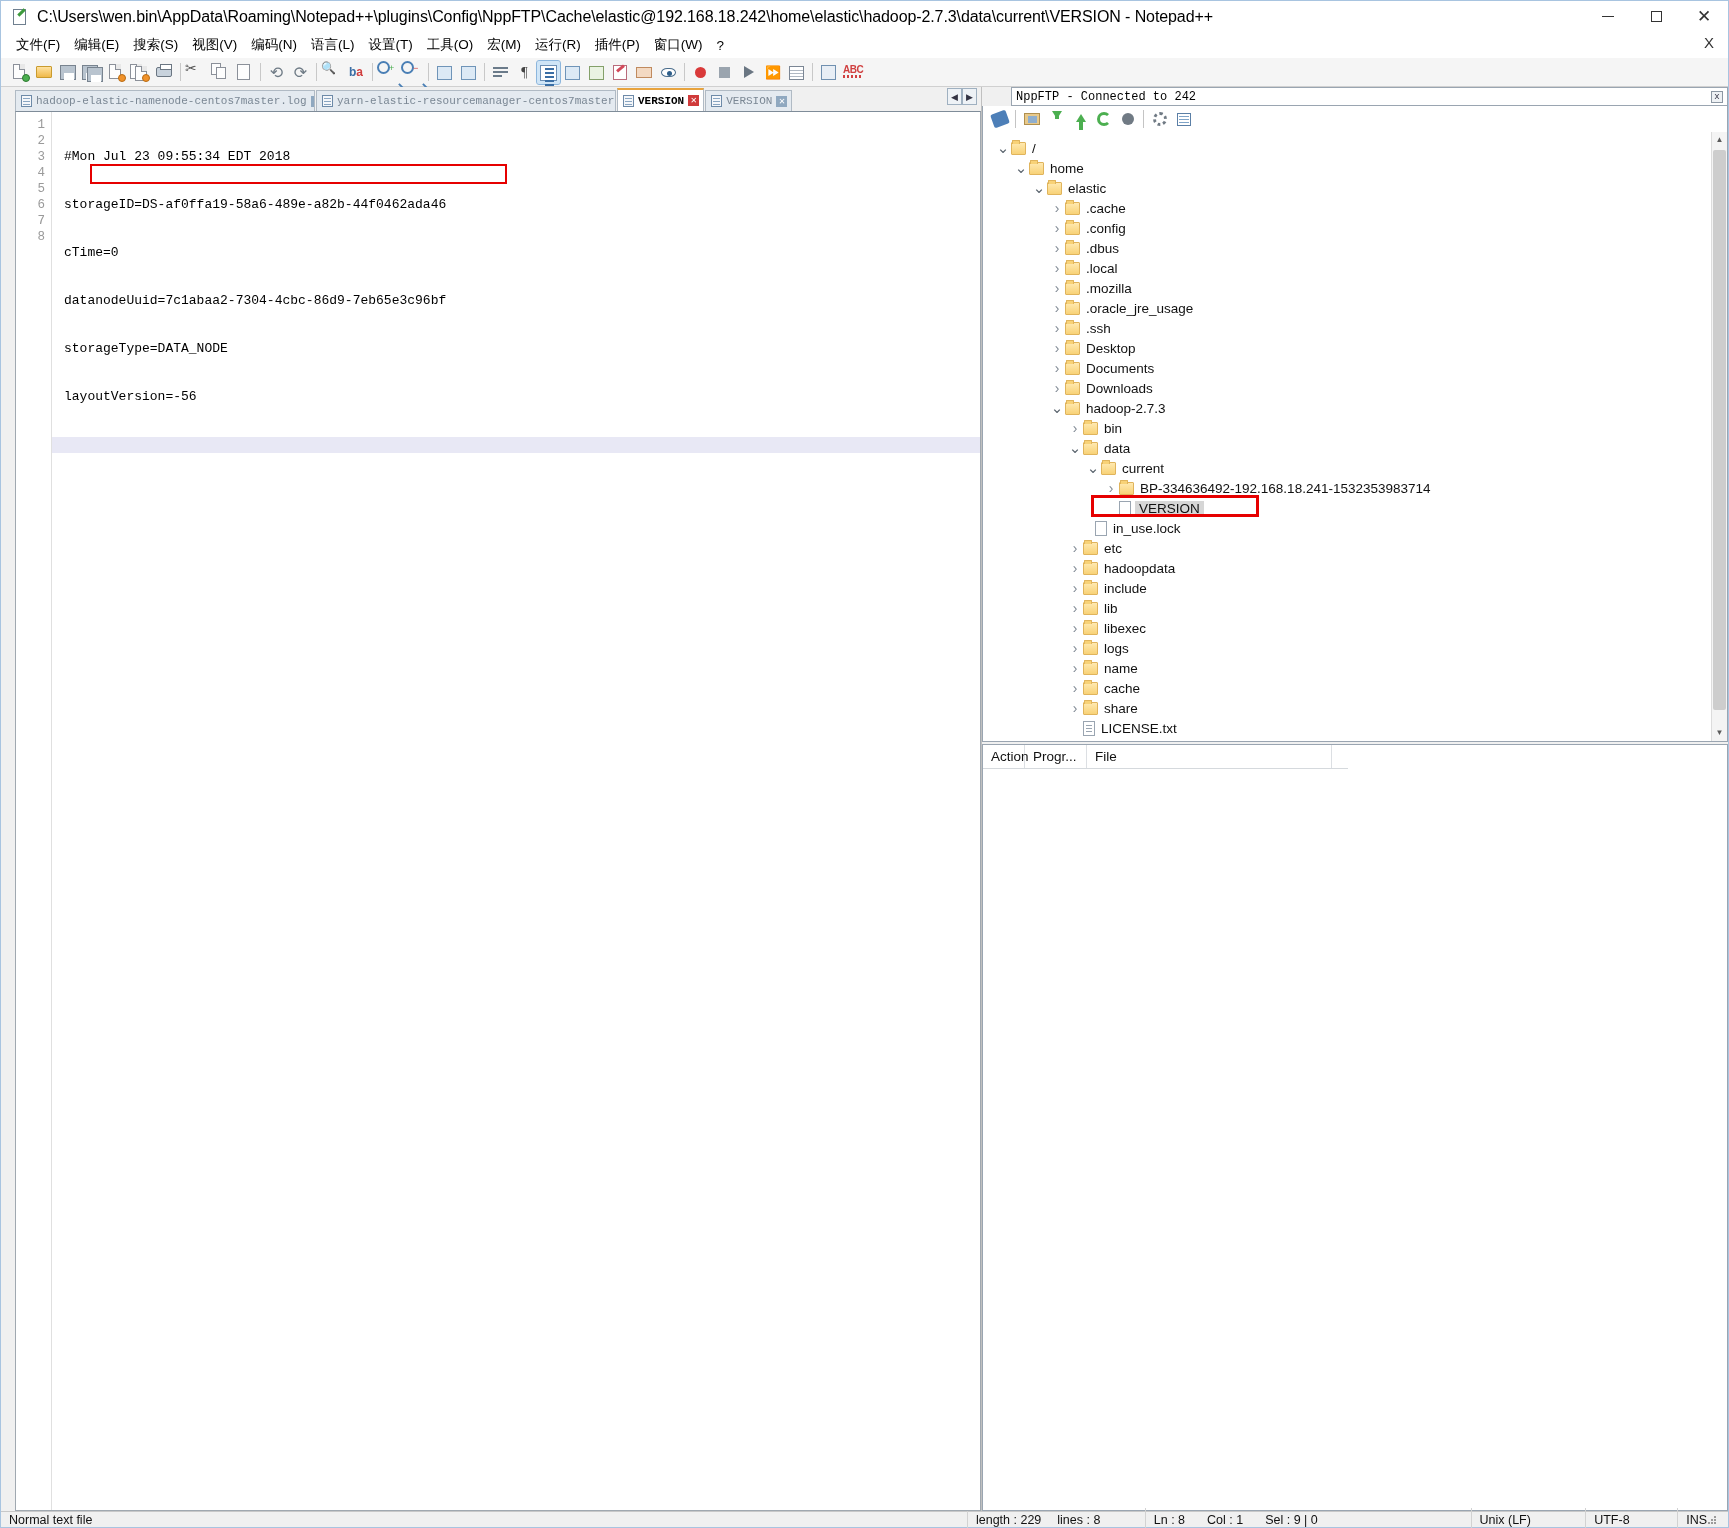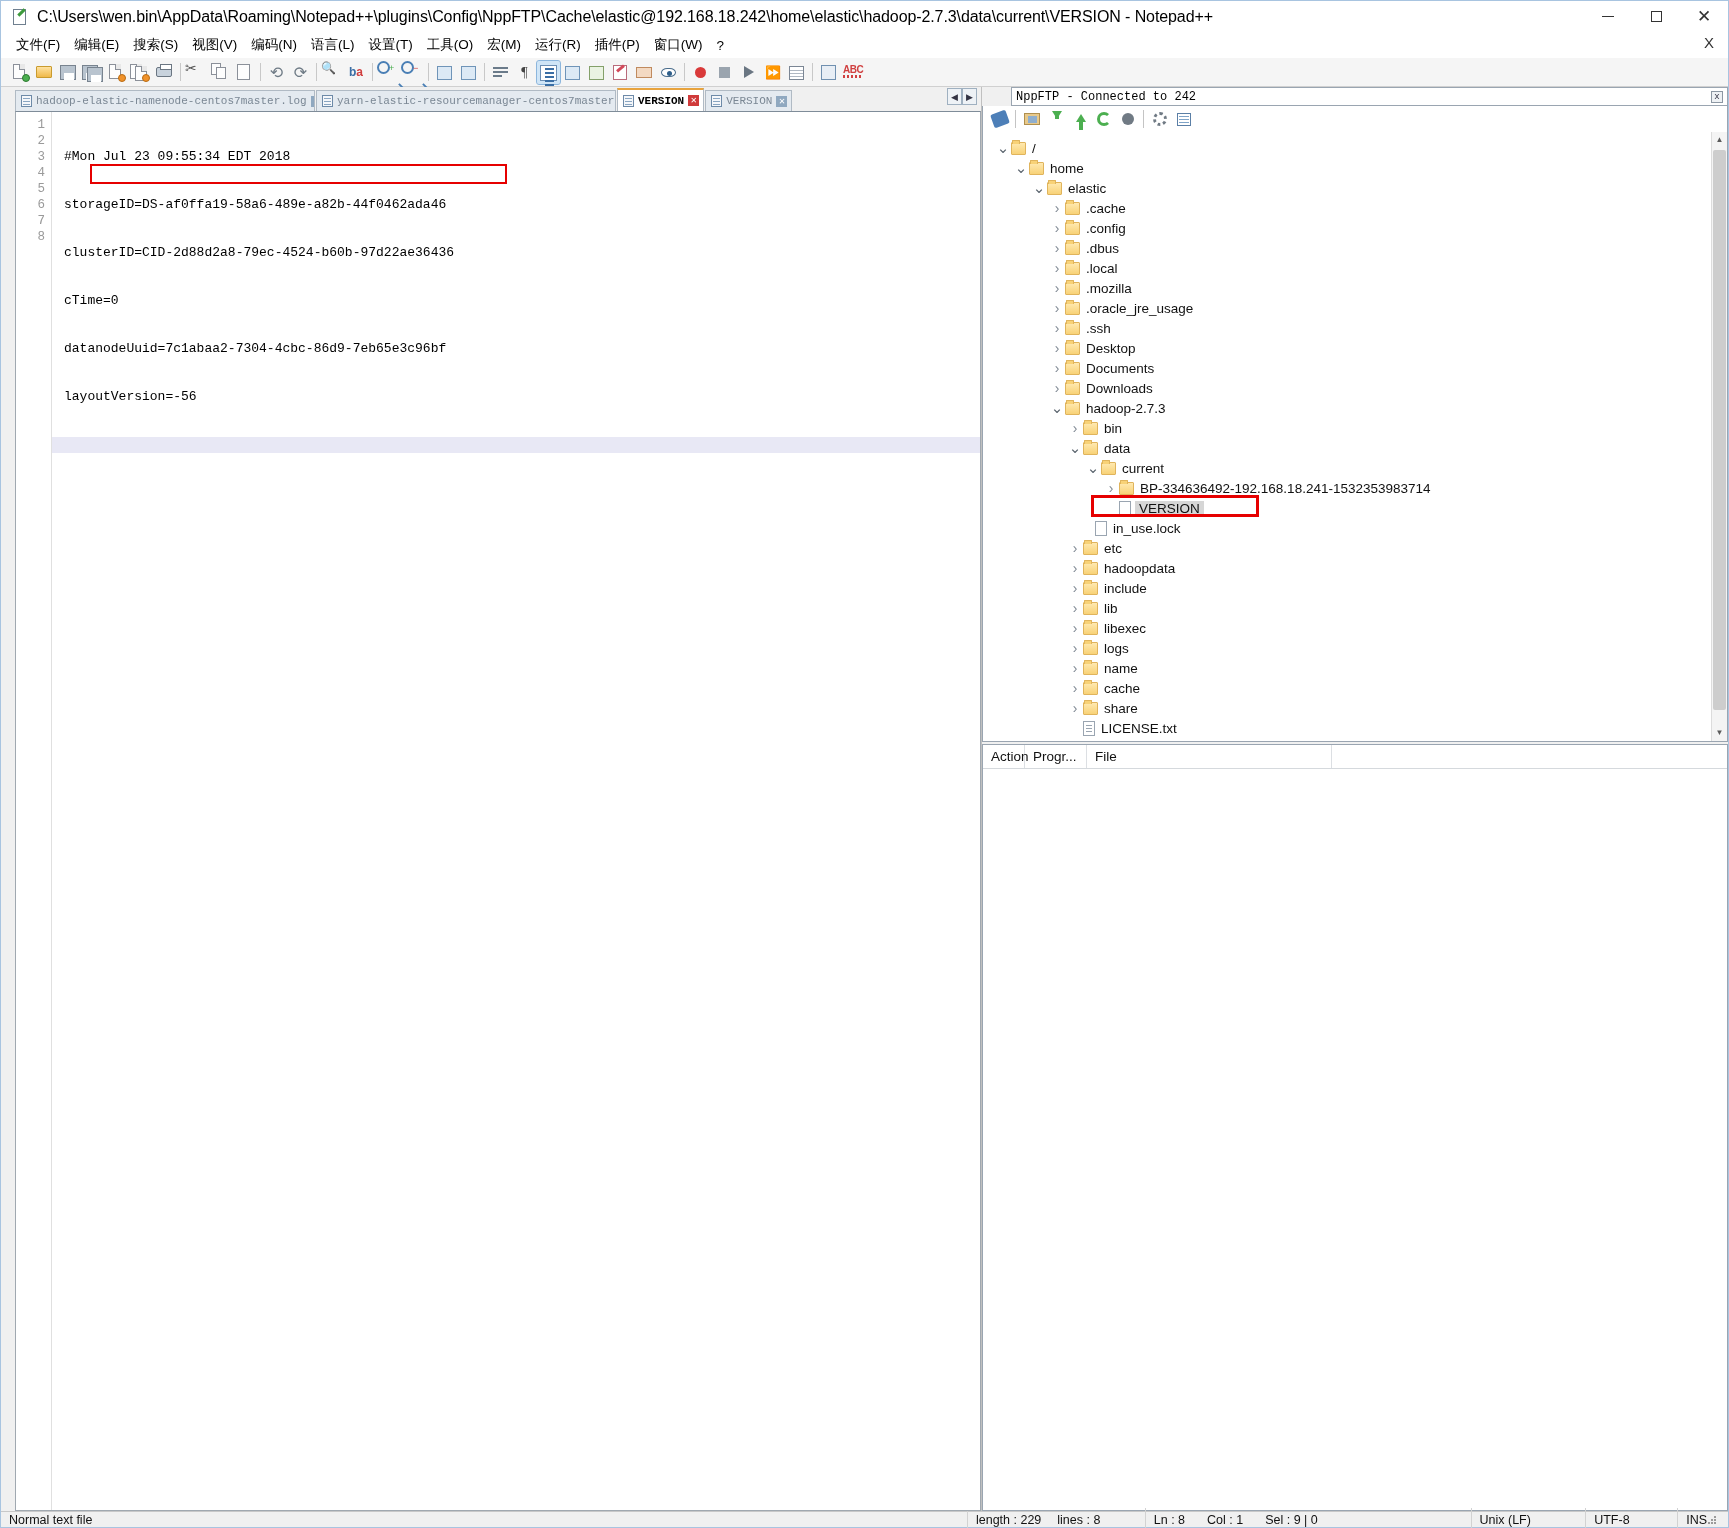--- a/index.html
+++ b/index.html
@@ -406,21 +406,21 @@
     border: 3px solid #e60000;
     pointer-events: none;
   }
 
   
   .ftp-queue {
     flex: 1 1 auto;
     background: #ffffff;
     border: 1px solid #9aa5b1;
     display: flex;
-    flex-direction: column;
+    flex-direction: row;
     min-height: 0;
     margin-top: 2px;
     justify-content: space-between;
   }
   .qhead {
     height: 24px;
     display: flex;
     border-bottom: 1px solid #d5d9dd;
     flex: 0 0 auto;
     background: #fff;
@@ -705,23 +705,23 @@
           <div>3</div>
           <div>4</div>
           <div>5</div>
           <div>6</div>
           <div>7</div>
           <div>8</div>
         </div>
         <div class="code">
           <div class="ln">#Mon Jul 23 09:55:34 EDT 2018</div>
           <div class="ln">storageID=DS-af0ffa19-58a6-489e-a82b-44f0462ada46</div>
-          <div class="ln">clusterID=CID-2d88d2a8-79ec-4524-b60b-97d22ae36436</div>
           <div class="ln">cTime=0</div>
           <div class="ln">datanodeUuid=7c1abaa2-7304-4cbc-86d9-7eb65e3c96bf</div>
+          <div class="ln">storageType=DATA_NODE</div>
           <div class="ln">layoutVersion=-56</div>
           <div class="ln current">&nbsp;</div>
           <div class="hl-box-code"></div>
         </div>
       </div>
     </div>
 
     <div class="ftp-pane">
       <div class="ftp-title">
         <span>NppFTP - Connected to 242</span>

